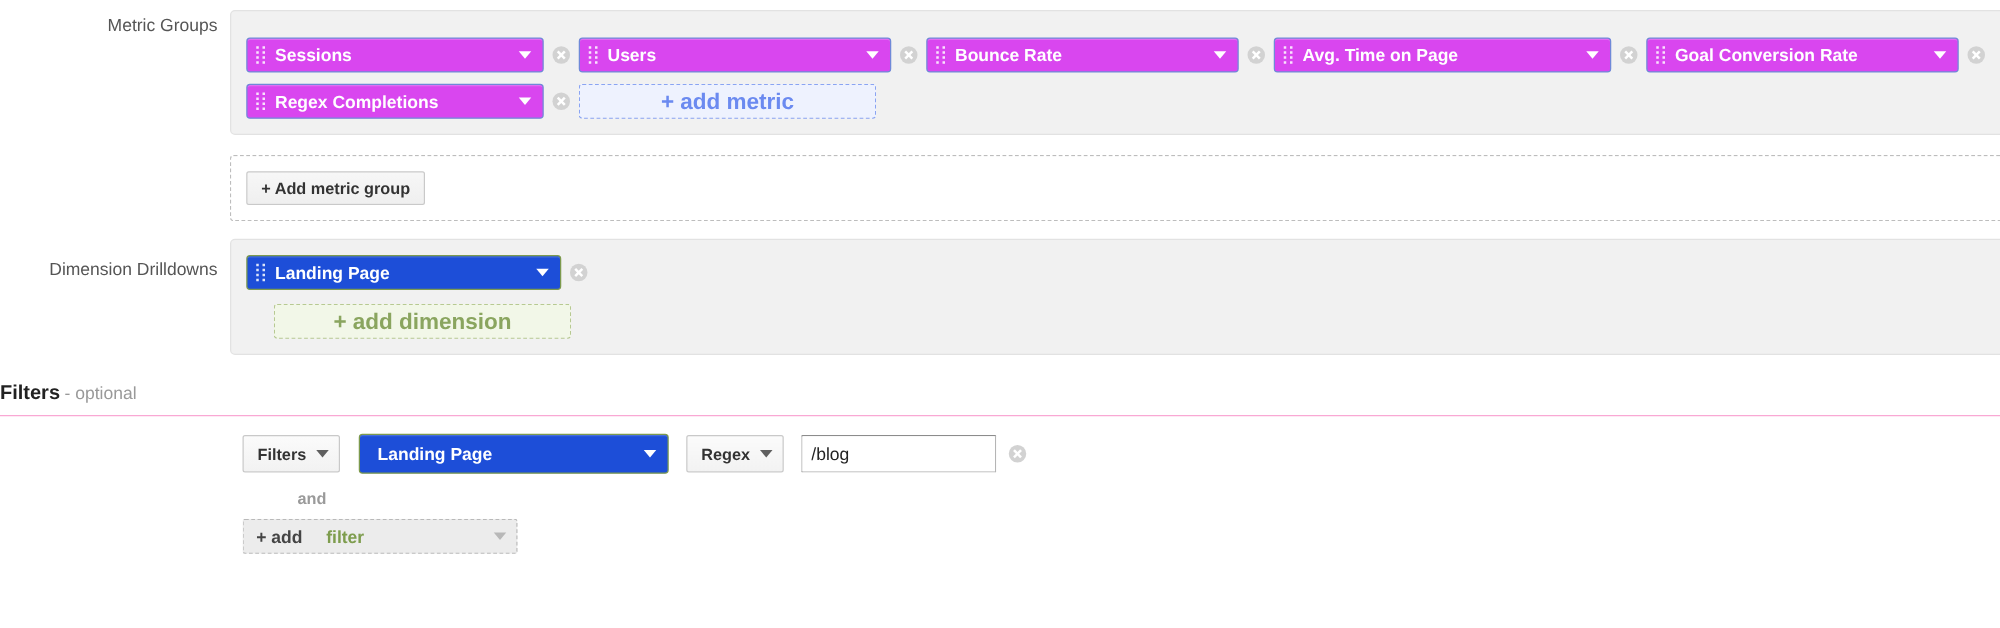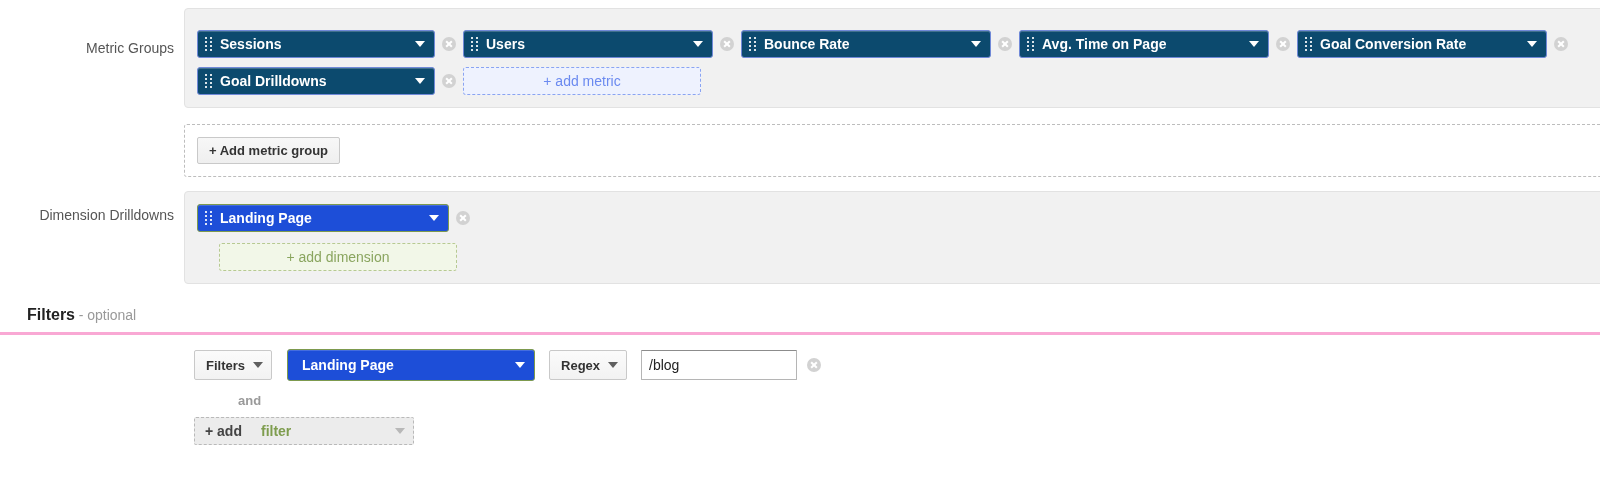--- a/index.html
+++ b/index.html
@@ -94,21 +94,21 @@
     border-radius: 3px;
     padding: 0 26px 0 22px;
     color: #ffffff;
     font-size: 14px;
     font-weight: bold;
     white-space: nowrap;
     cursor: pointer;
     user-select: none;
   }
   .chip.metric {
-    background: #0c4a6e;
+    background: #d946ef;
     border: 1px solid #7089d8;
     box-shadow: inset 0 1px 0 rgba(255,255,255,.22);
   }
   .chip.dimension {
     background: #1d4ed8;
     border: 1px solid #7d9a4e;
     box-shadow: inset 0 1px 0 rgba(255,255,255,.18);
   }
   .chip .label { pointer-events: none; }
 
@@ -174,22 +174,22 @@
   }
 
   
   .add-chip {
     display: flex;
     align-items: center;
     justify-content: center;
     height: 28px;
     box-sizing: border-box;
     border-radius: 3px;
-    font-size: 14px;
-    font-weight: normal;
+    font-size: 18px;
+    font-weight: bold;
     cursor: pointer;
     user-select: none;
   }
   .add-chip.metric {
     width: 238px;
     background: #eef2fe;
     border: 1px dashed #8aa4f2;
     color: #6b8af0;
   }
   .add-chip.dimension {
@@ -212,22 +212,22 @@
     font-size: 13px;
     font-weight: bold;
     color: #333;
     cursor: pointer;
     white-space: nowrap;
     user-select: none;
   }
 
   
   .section-head {
-    padding: 0 0 8px 27px;
-    border-bottom: 3px solid #f9a8d4;
+    padding: 0 0 8px 0;
+    border-bottom: 1px solid #f9a8d4;
     margin-bottom: 12px;
   }
   .section-head .title {
     font-size: 16px;
     font-weight: bold;
     color: #222;
   }
   .section-head .sub {
     font-size: 14px;
     color: #999;
@@ -318,21 +318,21 @@
     width: 0; height: 0;
     border-left: 5px solid transparent;
     border-right: 5px solid transparent;
     border-top: 6px solid #b8b8b8;
   }
 </style>
 </head>
 <body>
 
 <div class="row" style="margin-top:8px;">
-  <div class="row-label" style="padding-top:4px;margin-top:28px;">Metric Groups</div>
+  <div class="row-label" style="padding-top:4px;">Metric Groups</div>
   <div class="row-body">
 
     <div class="panel" style="width:1420px; margin-left:0;">
 
 
       <div class="chip-row">
 
         <div class="chip-wrap">
           <div class="chip metric" style="width:238px;">
             <span class="drag-handle">
@@ -381,49 +381,49 @@
                 <i></i>
                 <i></i>
               </span>
             <span class="label">Bounce Rate</span>
             <span class="caret"></span>
           </div>
           <span class="remove-btn"></span>
         </div>
 
         <div class="chip-wrap">
+          <div class="chip metric" style="width:270px;">
+            <span class="drag-handle">
+                <i></i>
+                <i></i>
+                <i></i>
+                <i></i>
+                <i></i>
+                <i></i>
+                <i></i>
+                <i></i>
+              </span>
+            <span class="label">Avg. Time on Page</span>
+            <span class="caret"></span>
+          </div>
+          <span class="remove-btn"></span>
+        </div>
+
+        <div class="chip-wrap">
           <div class="chip metric" style="width:250px;">
             <span class="drag-handle">
                 <i></i>
                 <i></i>
                 <i></i>
                 <i></i>
                 <i></i>
                 <i></i>
                 <i></i>
                 <i></i>
               </span>
-            <span class="label">Avg. Time on Page</span>
-            <span class="caret"></span>
-          </div>
-          <span class="remove-btn"></span>
-        </div>
-
-        <div class="chip-wrap">
-          <div class="chip metric" style="width:250px;">
-            <span class="drag-handle">
-                <i></i>
-                <i></i>
-                <i></i>
-                <i></i>
-                <i></i>
-                <i></i>
-                <i></i>
-                <i></i>
-              </span>
             <span class="label">Goal Conversion Rate</span>
             <span class="caret"></span>
           </div>
           <span class="remove-btn"></span>
         </div>
 
       </div>
 
       <div class="chip-row" style="margin-top:9px;">
 
@@ -432,21 +432,21 @@
             <span class="drag-handle">
                 <i></i>
                 <i></i>
                 <i></i>
                 <i></i>
                 <i></i>
                 <i></i>
                 <i></i>
                 <i></i>
               </span>
-            <span class="label">Goal Drilldowns</span>
+            <span class="label">Regex Completions</span>
             <span class="caret"></span>
           </div>
           <span class="remove-btn"></span>
         </div>
 
         <div class="add-chip metric">+ add metric</div>
 
       </div>
 
     </div>

